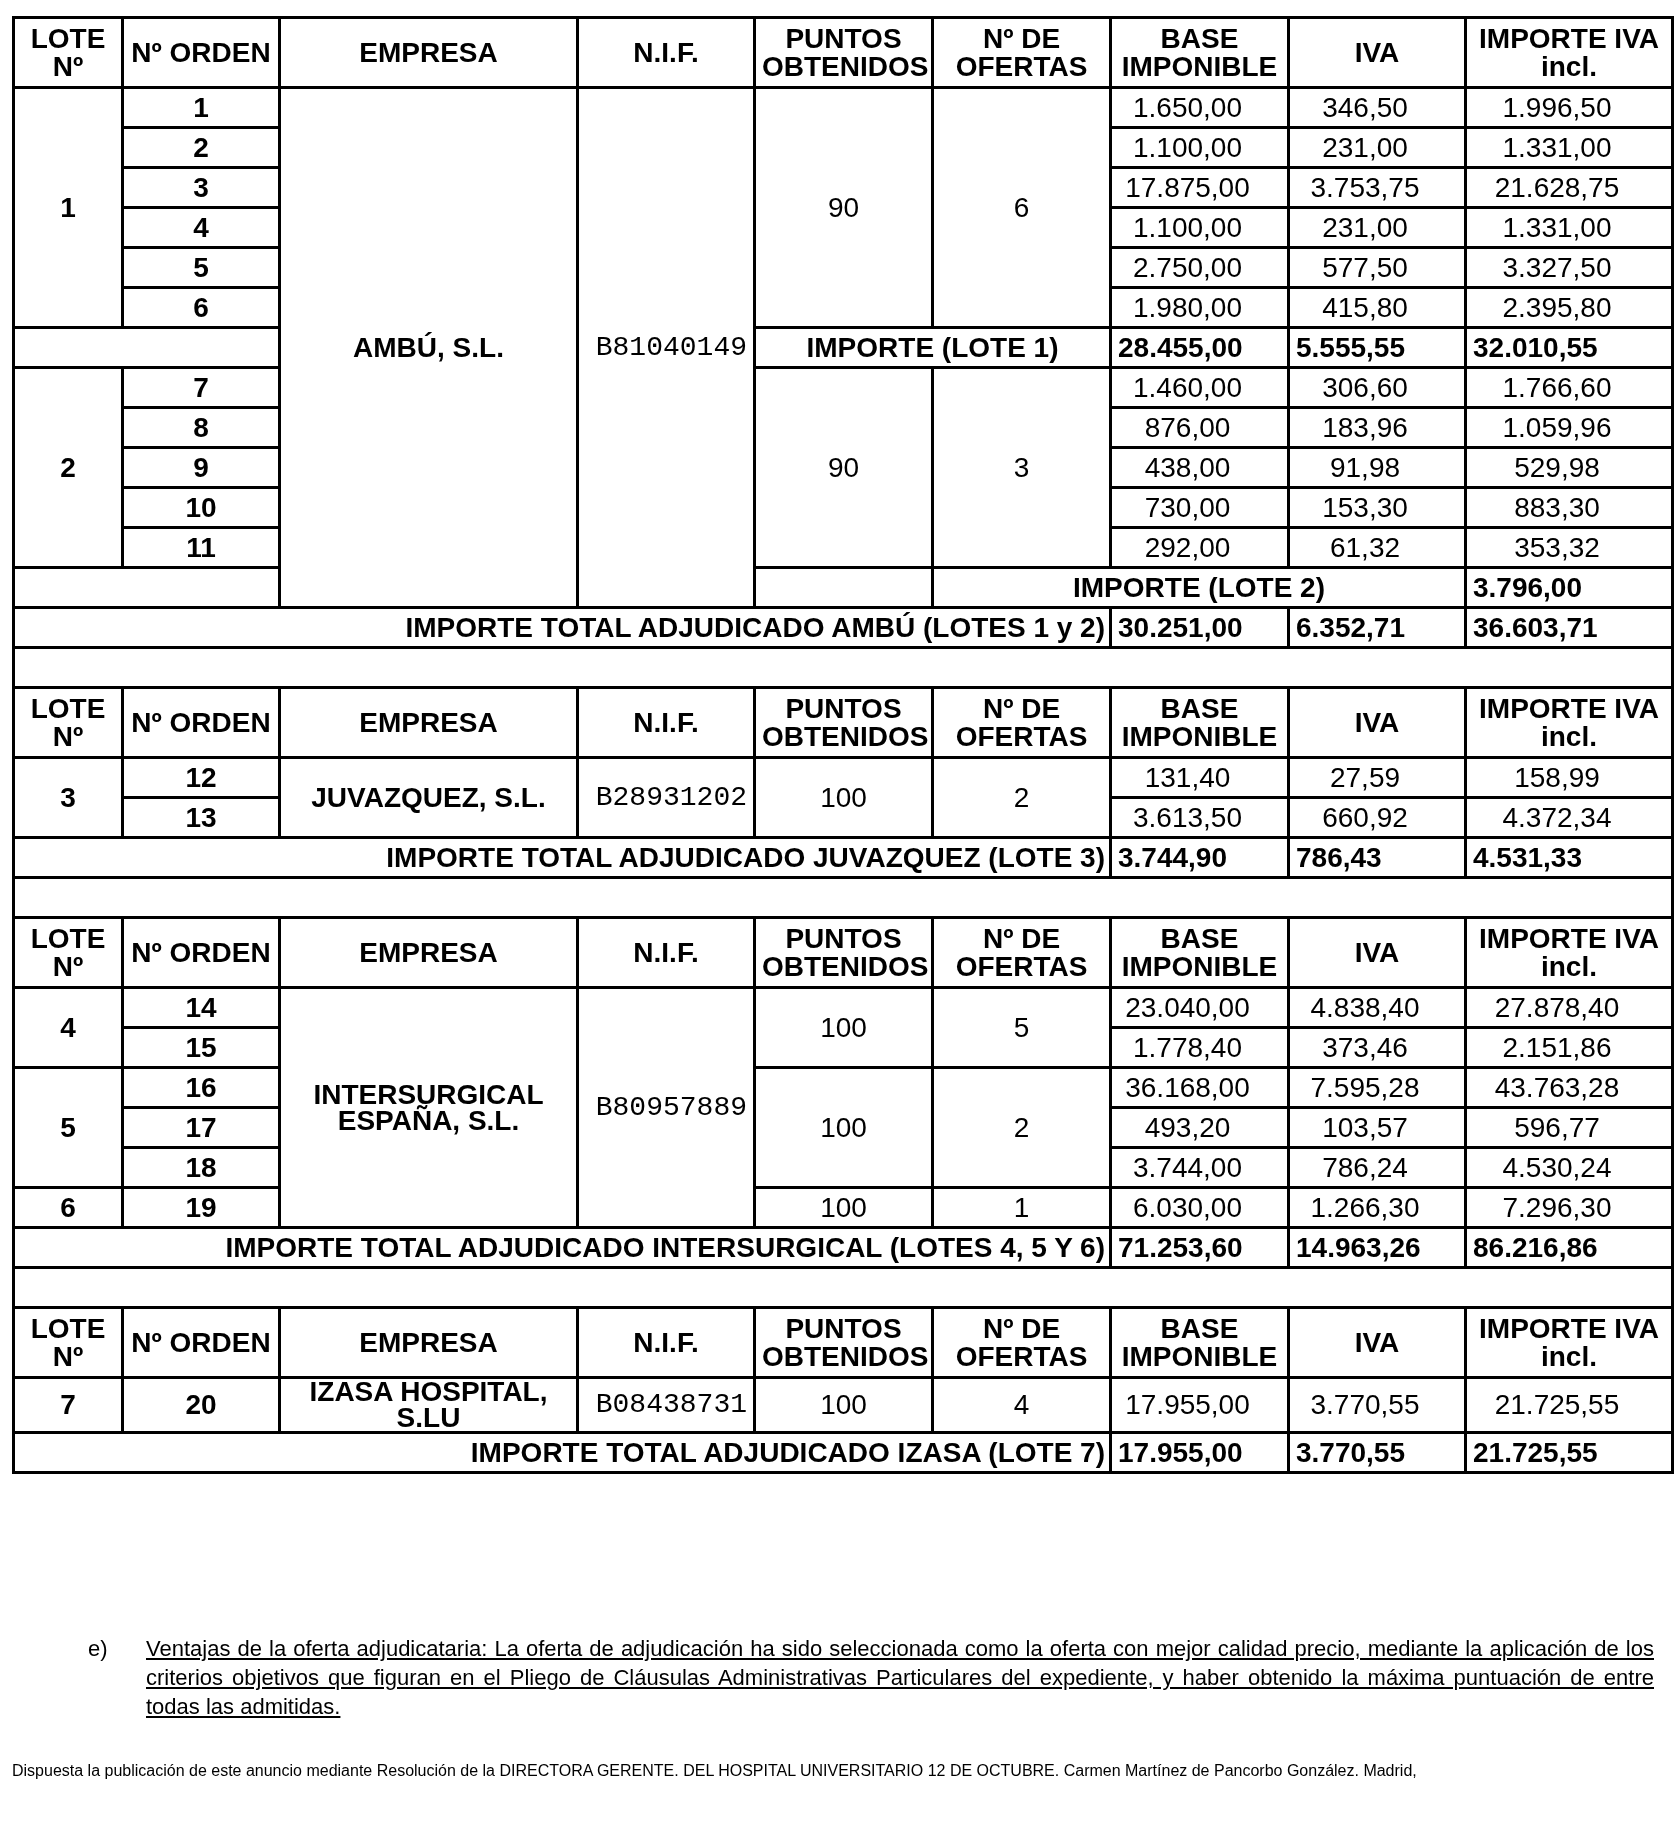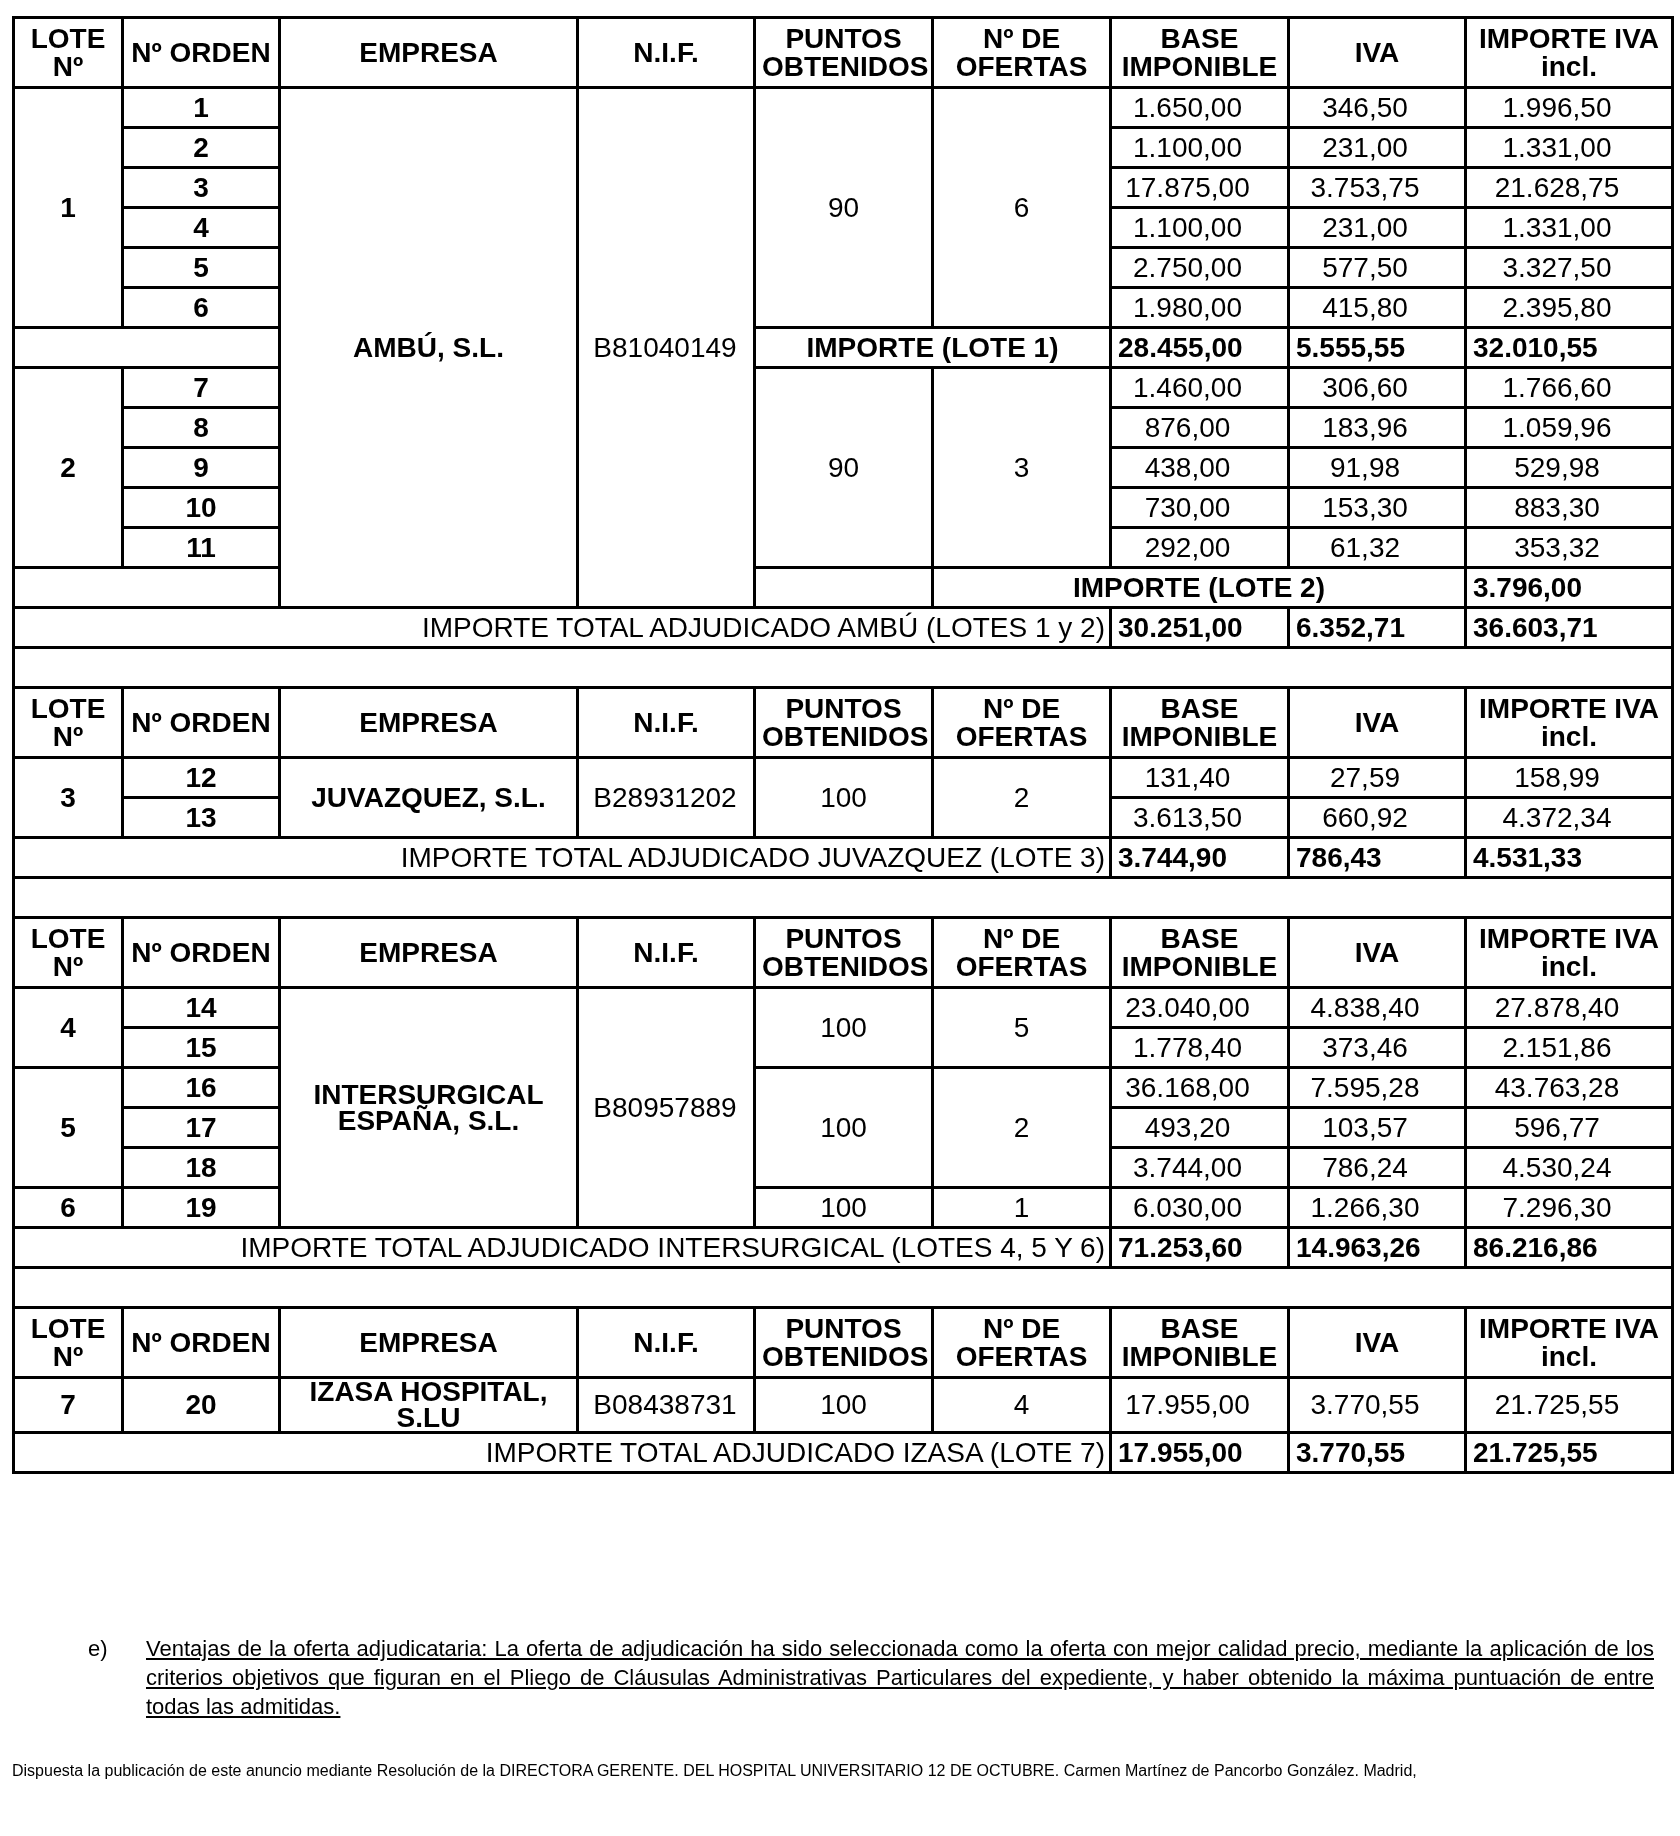--- a/index.html
+++ b/index.html
@@ -4,22 +4,22 @@
 <style>
   html,body{margin:0;padding:0;background:#fff;}
   body{width:1680px;height:1836px;position:relative;font-family:"Liberation Sans","DejaVu Sans",sans-serif;color:#000;overflow:hidden;}
   .wrap{position:absolute;left:12px;top:16px;width:1659px;}
   table.t{border-collapse:collapse;table-layout:fixed;width:1659px;font-size:28px;}
   table.t td{border:3px solid #000;padding:0 6px;text-align:center;vertical-align:middle;height:37px;line-height:26px;}
   table.t td.hd{font-weight:bold;height:67px;line-height:28px;}
   table.t td.b{font-weight:bold;}
   table.t td.num{text-align:center;padding-right:30px;}
   table.t td.numb{text-align:left;padding-right:30px;font-weight:bold;}
-  table.t td.l{text-align:center;padding-left:4px;}
-  table.t td.r{text-align:right;padding-right:4px;font-weight:normal;}
+  table.t td.l{text-align:right;padding-left:4px;font-family:Liberation Mono, monospace;}
+  table.t td.r{text-align:right;padding-right:4px;font-weight:bold;}
   table.t td.sp{height:37px;border-left:3px solid #000;border-right:3px solid #000;}
   .para{position:absolute;left:88px;top:1634px;width:1583px;font-size:22px;line-height:29px;}
   .para .lbl{position:absolute;left:0;top:0;}
   .para .body{position:absolute;left:58px;top:0;width:1508px;text-align:justify;text-decoration:underline;}
   .foot{position:absolute;left:12px;top:1756px;width:1659px;font-size:16px;line-height:29px;text-align:justify;}
 </style>
 </head>
 <body>
 
 <div class="wrap">

